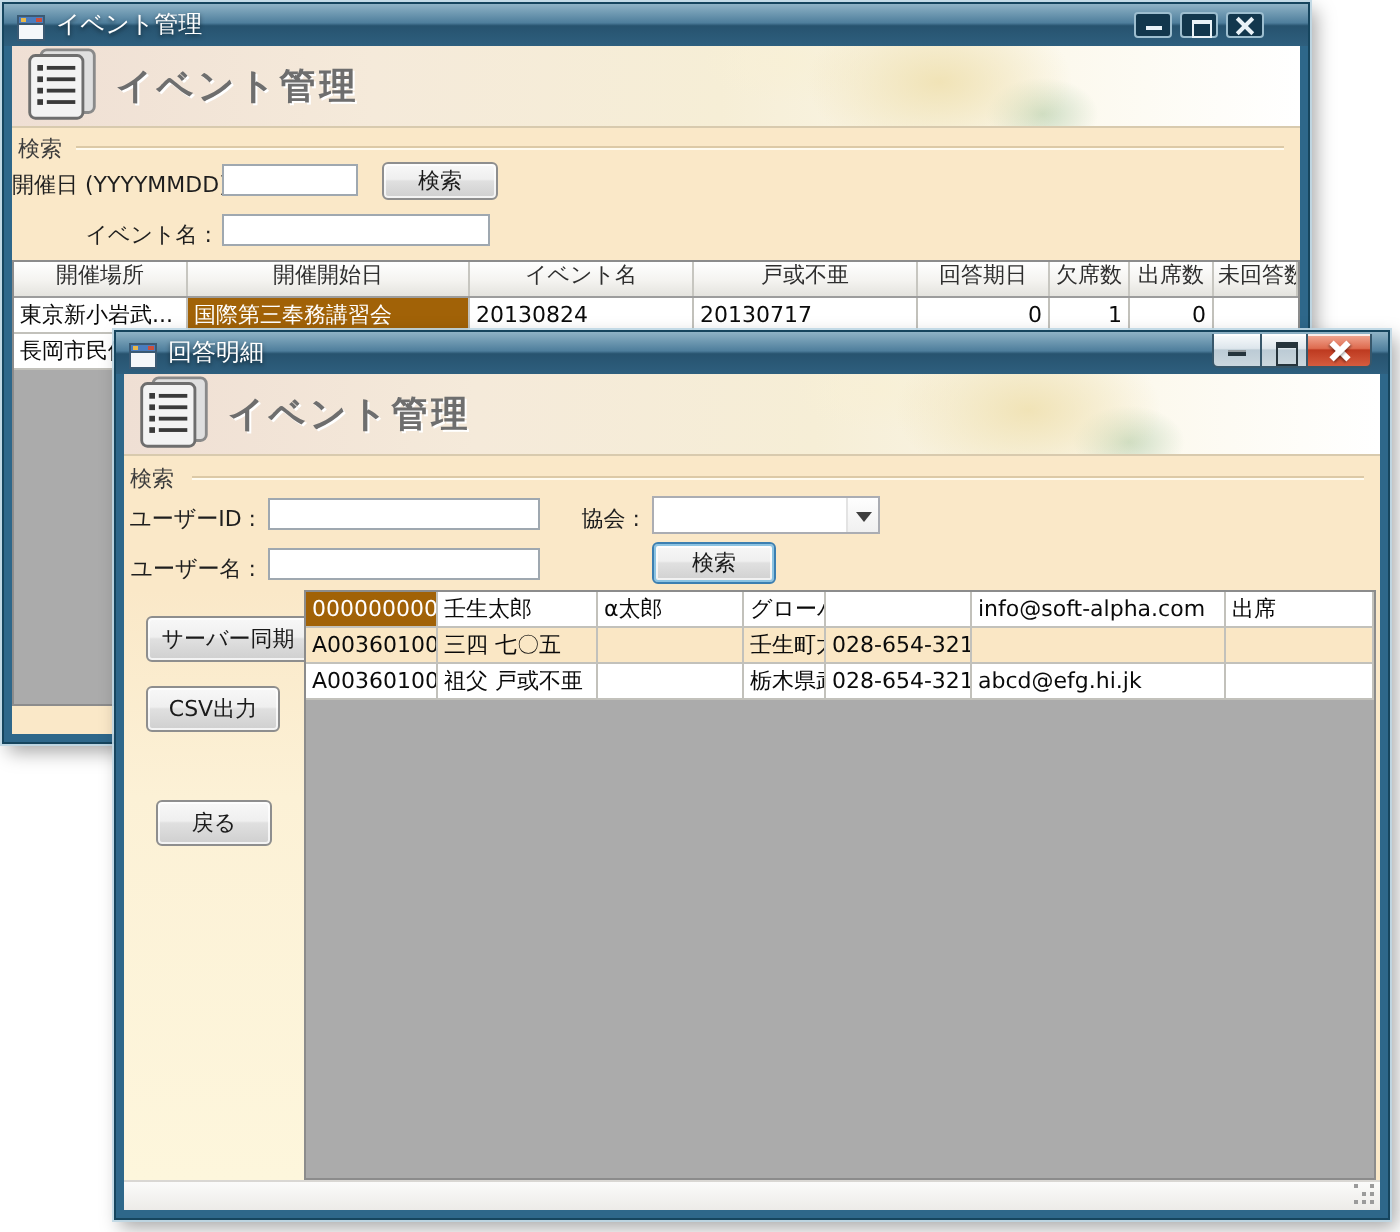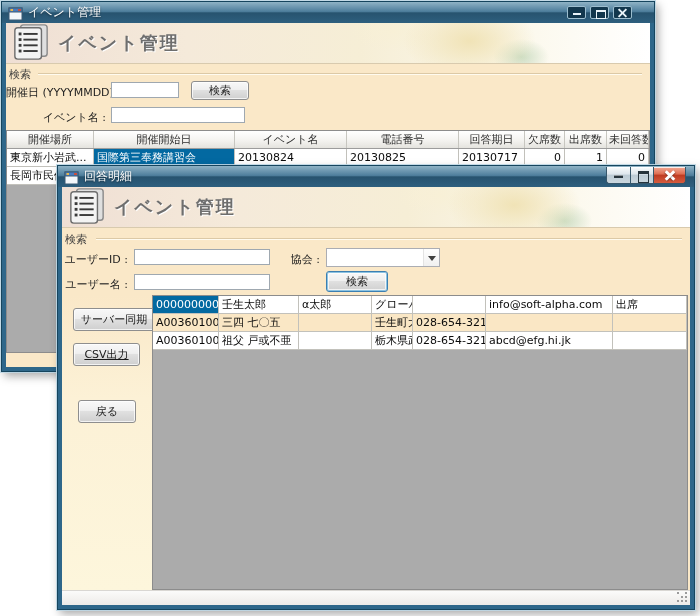--- a/index.html
+++ b/index.html
@@ -131,21 +131,21 @@
     padding:2px 2px; text-align:center; border-right:1px solid #C7C6C0;
     white-space:nowrap; overflow:hidden; line-height:13px; color:#2E2E2E;
   }
   .dgv-row { display:grid; height:18px; background:#fff; }
   .dgv-row.alt { background:#FAE7C5; }
   .cell {
     padding:2px 3px; border-right:1px solid #C2C1BB; border-bottom:1px solid #C2C1BB;
     white-space:nowrap; overflow:hidden; line-height:13px;
   }
   .cell.num { text-align:right; }
-  .cell.sel { background:#0369a1; color:#fff; }
+  .cell.sel { background:#a16207; color:#fff; }
 
   
   .left-pane {
     position:absolute; left:0; top:108px; width:90px; bottom:15px;
     background:linear-gradient(#FAE8C8 0%,#FCF1D6 35%,#FDF6DC 100%);
   }
   .statusbar {
     position:absolute; left:0; right:0; bottom:0; height:15px;
     background:linear-gradient(#FBFBFA,#EDEBE8); border-top:1px solid #D9D7D3;
   }
@@ -205,35 +205,34 @@
       <span class="group-caption" style="left:3px; top:44px;">検索</span>
 
       <span class="lbl" style="left:0; width:100px; top:62px;">開催日 (YYYYMMDD) :</span>
       <input class="txt" style="left: 105px; top: 59px; width: 68px; height: 16px;" value="">
       <button class="btn" style="left:185px; top:58px; width:58px; height:19px;">検索</button>
 
       <span class="lbl" style="left:0; width:100px; top:87px;">イベント名 :</span>
       <input class="txt" style="left: 105px; top: 84px; width: 134px; height: 16px;" value="">
 
       <div class="dgv" style="left:0; top:107px; right:0; height:223px;">
-        <div class="dgv-head" style="grid-template-columns:87px 141px 112px 112px 66px 40px 42px 1fr;">
+        <div class="dgv-head" style="grid-template-columns:87px 141px 112px 112px 66px 40px 42px 1fr;font-family:Liberation Mono, monospace;">
           <span class="hc">開催場所</span>
           <span class="hc">開催開始日</span>
           <span class="hc">イベント名</span>
-          <span class="hc">電話番号</span>
+          <span class="hc">戸或不亜</span>
           <span class="hc">回答期日</span>
           <span class="hc">欠席数</span>
           <span class="hc">出席数</span>
           <span class="hc">未回答数</span>
         </div>
         <div class="dgv-row" style="grid-template-columns:87px 141px 112px 112px 66px 40px 42px 1fr;">
           <span class="cell">東京新小岩武...</span>
           <span class="cell sel">国際第三奉務講習会</span>
           <span class="cell">20130824</span>
-          <span class="cell">20130825</span>
           <span class="cell">20130717</span>
           <span class="cell num">0</span>
           <span class="cell num">1</span>
           <span class="cell num">0</span>
         </div>
         <div class="dgv-row" style="grid-template-columns:87px 141px 112px 112px 66px 40px 42px 1fr;">
           <span class="cell">長岡市民体育館</span>
           <span class="cell">桜間杯ジュニア選手権大会</span>
           <span class="cell">20130929</span>
           <span class="cell">20130929</span>
@@ -296,21 +295,21 @@
         <span class="combo-arrow"></span>
       </span>
 
       <span class="lbl" style="left:0; width:66px; top:90px;">ユーザー名 :</span>
       <input class="txt" style="left: 72px; top: 87px; width: 136px; height: 16px;" value="">
 
       <button class="btn focused" style="left:264px; top:84px; width:62px; height:21px;">検索</button>
 
       <div class="left-pane"></div>
       <button class="btn" style="left:11px; top:121px; width:82px; height:23px;">サーバー同期</button>
-      <button class="btn" style="left:11px; top:156px; width:67px; height:23px;text-decoration:underline;">CSV出力</button>
+      <button class="btn" style="left:11px; top:156px; width:67px; height:23px;">CSV出力</button>
       <button class="btn" style="left:16px; top:213px; width:58px; height:23px;">戻る</button>
 
       <div class="dgv" style="left:90px; top:108px; width:536px; bottom:15px;">
         <div class="dgv-row" style="grid-template-columns:66px 80px 73px 41px 73px 127px 1fr;">
           <span class="cell sel">000000000001</span>
           <span class="cell">壬生太郎</span>
           <span class="cell">α太郎</span>
           <span class="cell">グローバル...</span>
           <span class="cell"></span>
           <span class="cell">info@soft-alpha.com</span>

